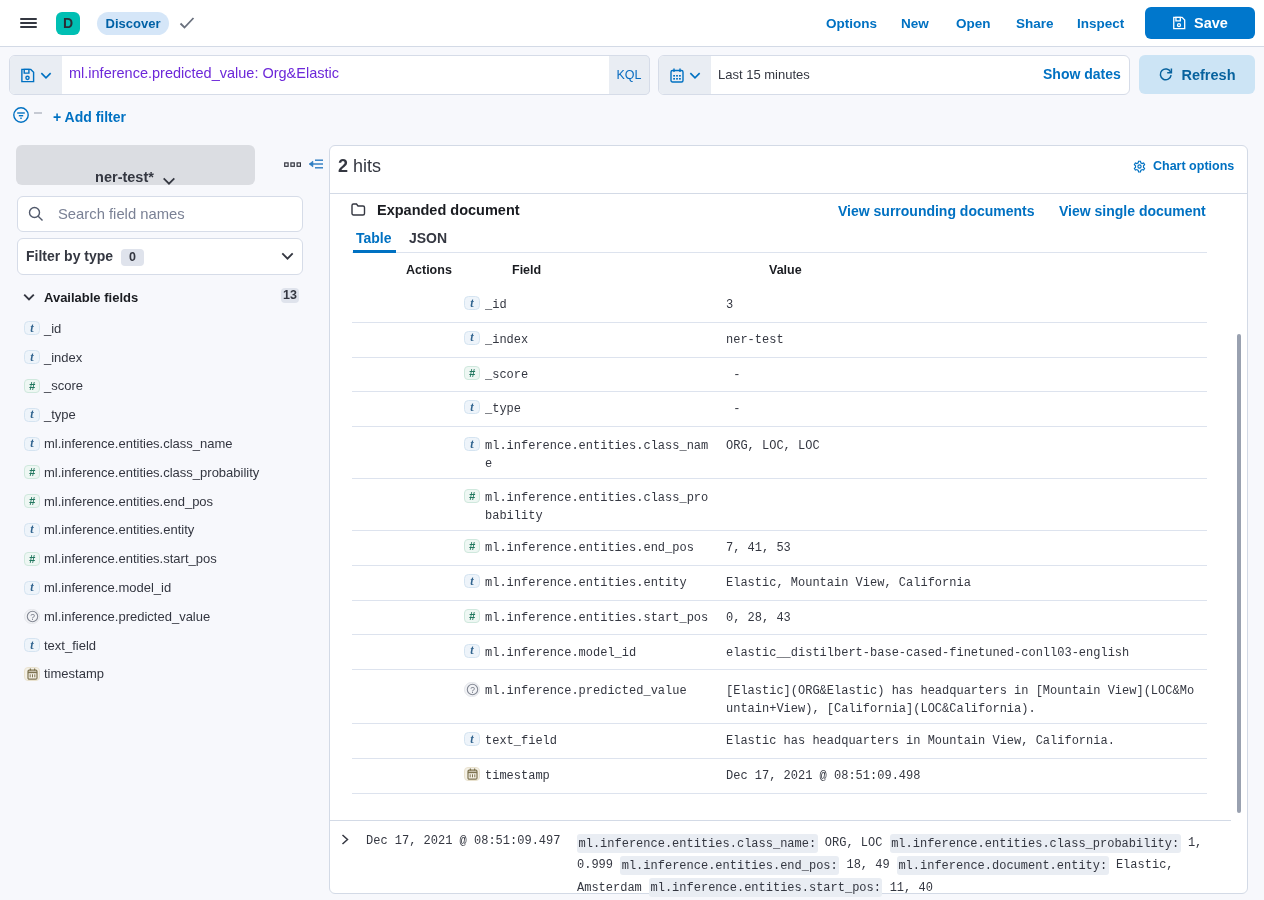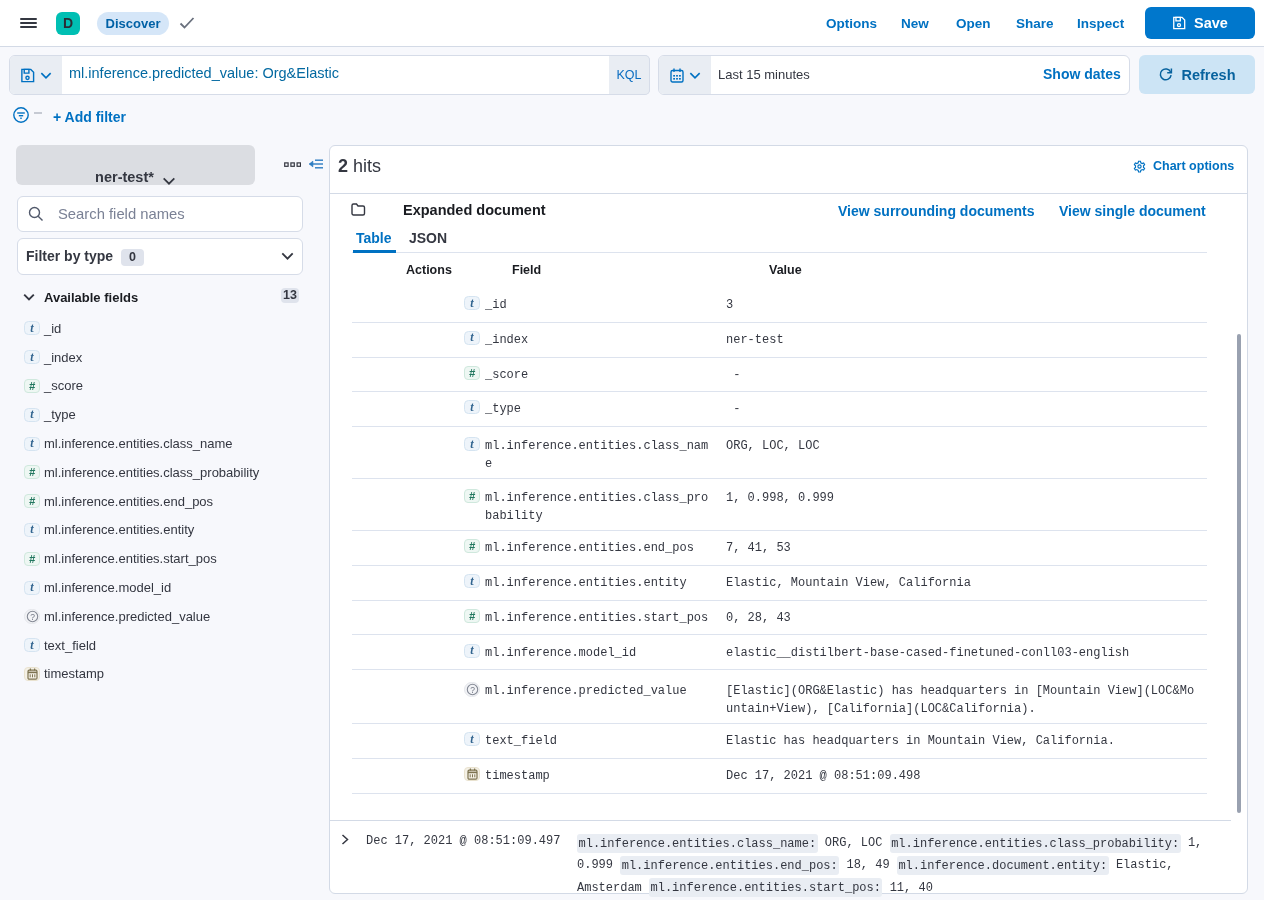--- a/index.html
+++ b/index.html
@@ -18,21 +18,21 @@
            font-weight:bold; font-size:13px; color:#0061a6; text-align:center; line-height:23px; }
   .hlink { position:absolute; top:15.5px; font-size:13.5px; font-weight:bold; color:#0071c2; }
   #savebtn { left:1145px; top:7px; width:110px; height:32px; background:#0077cc; border-radius:6px;
              color:#fff; font-weight:bold; font-size:14.5px; display:flex; align-items:center; justify-content:center; gap:8px;}
 
   
   .inputbox { background:#fff; border:1px solid #d6dce8; border-radius:6px; }
   .prepend  { position:absolute; top:0; bottom:0; background:#e9edf3; display:flex; align-items:center; justify-content:center; }
   #qbar  { left:9px;  top:55px; width:641px; height:40px; }
   #qbar .prepend { left:0; width:52px; border-radius:5px 0 0 5px; gap:5px; }
-  #qtext { left:69px; top:65px; font-size:14.5px; color:#0369a1; }
+  #qtext { left:69px; top:65px; font-size:14.5px; color:#6d28d9; }
   #kql   { left:609px; top:55px; width:41px; height:40px; background:#e9edf3; border-radius:0 5px 5px 0;
            border:1px solid #d6dce8; border-left:none; font-weight:normal; font-size:12.5px; color:#0a6cc0;
            display:flex; align-items:center; justify-content:center; }
   #dpick { left:658px; top:55px; width:472px; height:40px; }
   #dpick .prepend { left:0; width:52px; border-radius:5px 0 0 5px; gap:5px; }
   #dtext { left:718px; top:67px; font-size:13px; color:#343741; }
   #showdates { left:1043px; top:66px; font-size:14px; font-weight:bold; color:#0071c2; }
   #refresh { left:1139px; top:55px; width:116px; height:39px; background:#cce4f5; border-radius:6px;
              color:#07629e; font-weight:bold; font-size:14.5px; display:flex; align-items:center; justify-content:center; gap:9px; }
 
@@ -57,21 +57,21 @@
   .tok-n { background:#eef7f3; border:1px solid #cfe8dd; color:#22775f; font-size:11px; font-weight:bold; font-style:italic; }
   .tok-q { background:#f2f3f6; border:1px solid #e4e6eb; color:#7d828c; border-radius:8px; height:15px; }
   .tok-d { background:#f5f1e6; border:1px solid #e9e2cf; }
 
   
   #panel { left:329px; top:145px; width:919px; height:749px; background:#fff; border:1px solid #d3dae6; border-radius:6px; }
   #hits  { left:338px; top:156px; font-size:18px; }
   #chartopt { left:1133px; top:159px; display:flex; gap:7px; align-items:center;
               font-size:12.5px; font-weight:bold; color:#0071c2; }
   #hitsline { left:330px; top:193px; width:917px; height:1px; background:#d3dae6; }
-  #exptitle { left:377px; top:202px; font-size:14.5px; font-weight:bold; color:#1a1c21;margin-left:26px; }
+  #exptitle { left:377px; top:202px; font-size:14.5px; font-weight:bold; color:#1a1c21; }
   .doclink { position:absolute; top:203px; font-size:14px; font-weight:bold; color:#0071c2; }
   #tabtable { left:356px; top:230px; font-size:14px; font-weight:bold; color:#0071c2;text-align:right; }
   #tabjson  { left:409px; top:230px; font-size:14px; font-weight:bold; color:#343741; }
   #tabline  { left:353px; top:250px; width:43px; height:2.5px; background:#0071c2; }
   .th { position:absolute; top:263px; font-size:12.5px; font-weight:bold; color:#1a1c21;margin-left:44px; }
 
   
   .trow { position:absolute; left:352px; width:855px; border-bottom:1px solid #dde3ee; }
   .fcell { position:absolute; left:112px; top:8px; width:262px; display:flex; gap:5px; }
   .fname { font-family:"Liberation Mono", monospace; font-size:12px; line-height:18px; color:#343741;
@@ -333,21 +333,20 @@
         <span class="tok tok-t">t</span>
         <span class="fname">ml.inference.entities.class_name</span>
       </div>
     <div class="vcell" style="top:10px">ORG, LOC, LOC</div>
     </div>
     <div class="trow" style="top:479.19999999999993px;height:52.2px">
     <div class="fcell" style="top:10px">
         <span class="tok tok-n">#</span>
         <span class="fname">ml.inference.entities.class_probability</span>
       </div>
-    <div class="vcell" style="top:10px">1, 0.998, 0.999</div>
     </div>
     <div class="trow" style="top:531.4px;height:34.7px">
     <div class="fcell" style="top:8px">
         <span class="tok tok-n">#</span>
         <span class="fname">ml.inference.entities.end_pos</span>
       </div>
     <div class="vcell" style="top:8px">7, 41, 53</div>
     </div>
     <div class="trow" style="top:566.1px;height:34.7px">
     <div class="fcell" style="top:8px">

